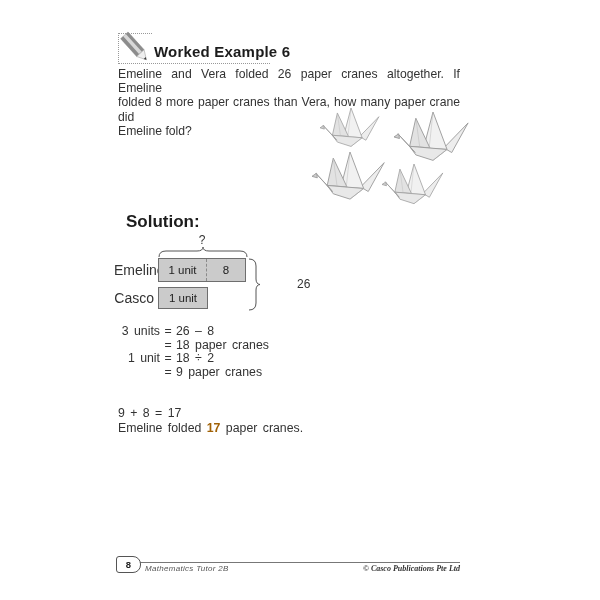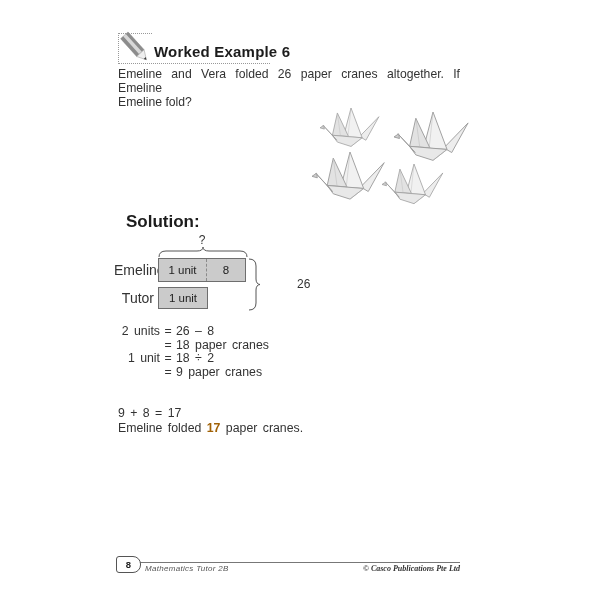--- a/index.html
+++ b/index.html
@@ -86,20 +86,21 @@
           <polygon points="25,13.5 34,18.5 25,23.5" fill="#efefef" stroke="#999" stroke-width="0.5"></polygon>
           <polygon points="31.5,17.1 34,18.5 31.5,19.9" fill="#3c3c3c"></polygon>
         </g>
       </svg>
     </div>
     <span class="header-title">Worked Example 6</span>
   </div>
 
   <div class="problem">
     <div class="pline j">Emeline and Vera folded 26 paper cranes altogether. If Emeline</div>
+    <div class="pline j">folded 8 more paper cranes than Vera, how many paper crane did</div>
     <div class="pline">Emeline fold?</div>
   </div>
 
   <svg class="cranes" width="172" height="108" viewBox="0 0 172 108">
     <defs>
       <g id="crane">
         <g stroke="#9b9b9b" stroke-width="1.2" stroke-linejoin="round">
           <polygon points="64,46 95,14 74,52" fill="#ededed"></polygon>
           <polygon points="50,0 38,46 68,48" fill="#f1f1f1"></polygon>
           <polygon points="28,8 20,44 46,46" fill="#e2e2e2"></polygon>
@@ -125,33 +126,33 @@
   <div class="bar-model">
     <div class="qmark">?</div>
     <svg class="top-brace" width="90" height="11" viewBox="0 0 90 11">
       <path d="M1,10 Q1,4 8,4 L39,4 Q45,4 45,0 Q45,4 51,4 L82,4 Q89,4 89,10" stroke="#555" fill="none" stroke-width="1"></path>
     </svg>
     <div class="row-label lbl1">Emeline</div>
     <div class="bar bar1">
       <div class="seg seg-left">1 unit</div>
       <div class="seg seg-right">8</div>
     </div>
-    <div class="row-label lbl2">Tutor</div>
+    <div class="row-label lbl2">Casco</div>
     <div class="bar bar2">
       <div class="seg seg-only">1 unit</div>
     </div>
     <svg class="right-brace" width="13" height="53" viewBox="0 0 13 53">
       <path d="M1,1 Q8,1 8,8 L8,21 Q8,26 12,26.5 Q8,27 8,32 L8,45 Q8,52 1,52" stroke="#555" fill="none" stroke-width="1"></path>
     </svg>
     <div class="total">26</div>
   </div>
 
   <div class="equations">
     <div class="eq-row">
-      <span class="eq-lhs">2 units</span>
+      <span class="eq-lhs">3 units</span>
       <span class="eq-op">=</span>
       <span class="eq-rhs">26 – 8</span>
     </div>
     <div class="eq-row">
       <span class="eq-lhs"></span>
       <span class="eq-op">=</span>
       <span class="eq-rhs">18 paper cranes</span>
     </div>
     <div class="eq-row">
       <span class="eq-lhs">1 unit</span>

